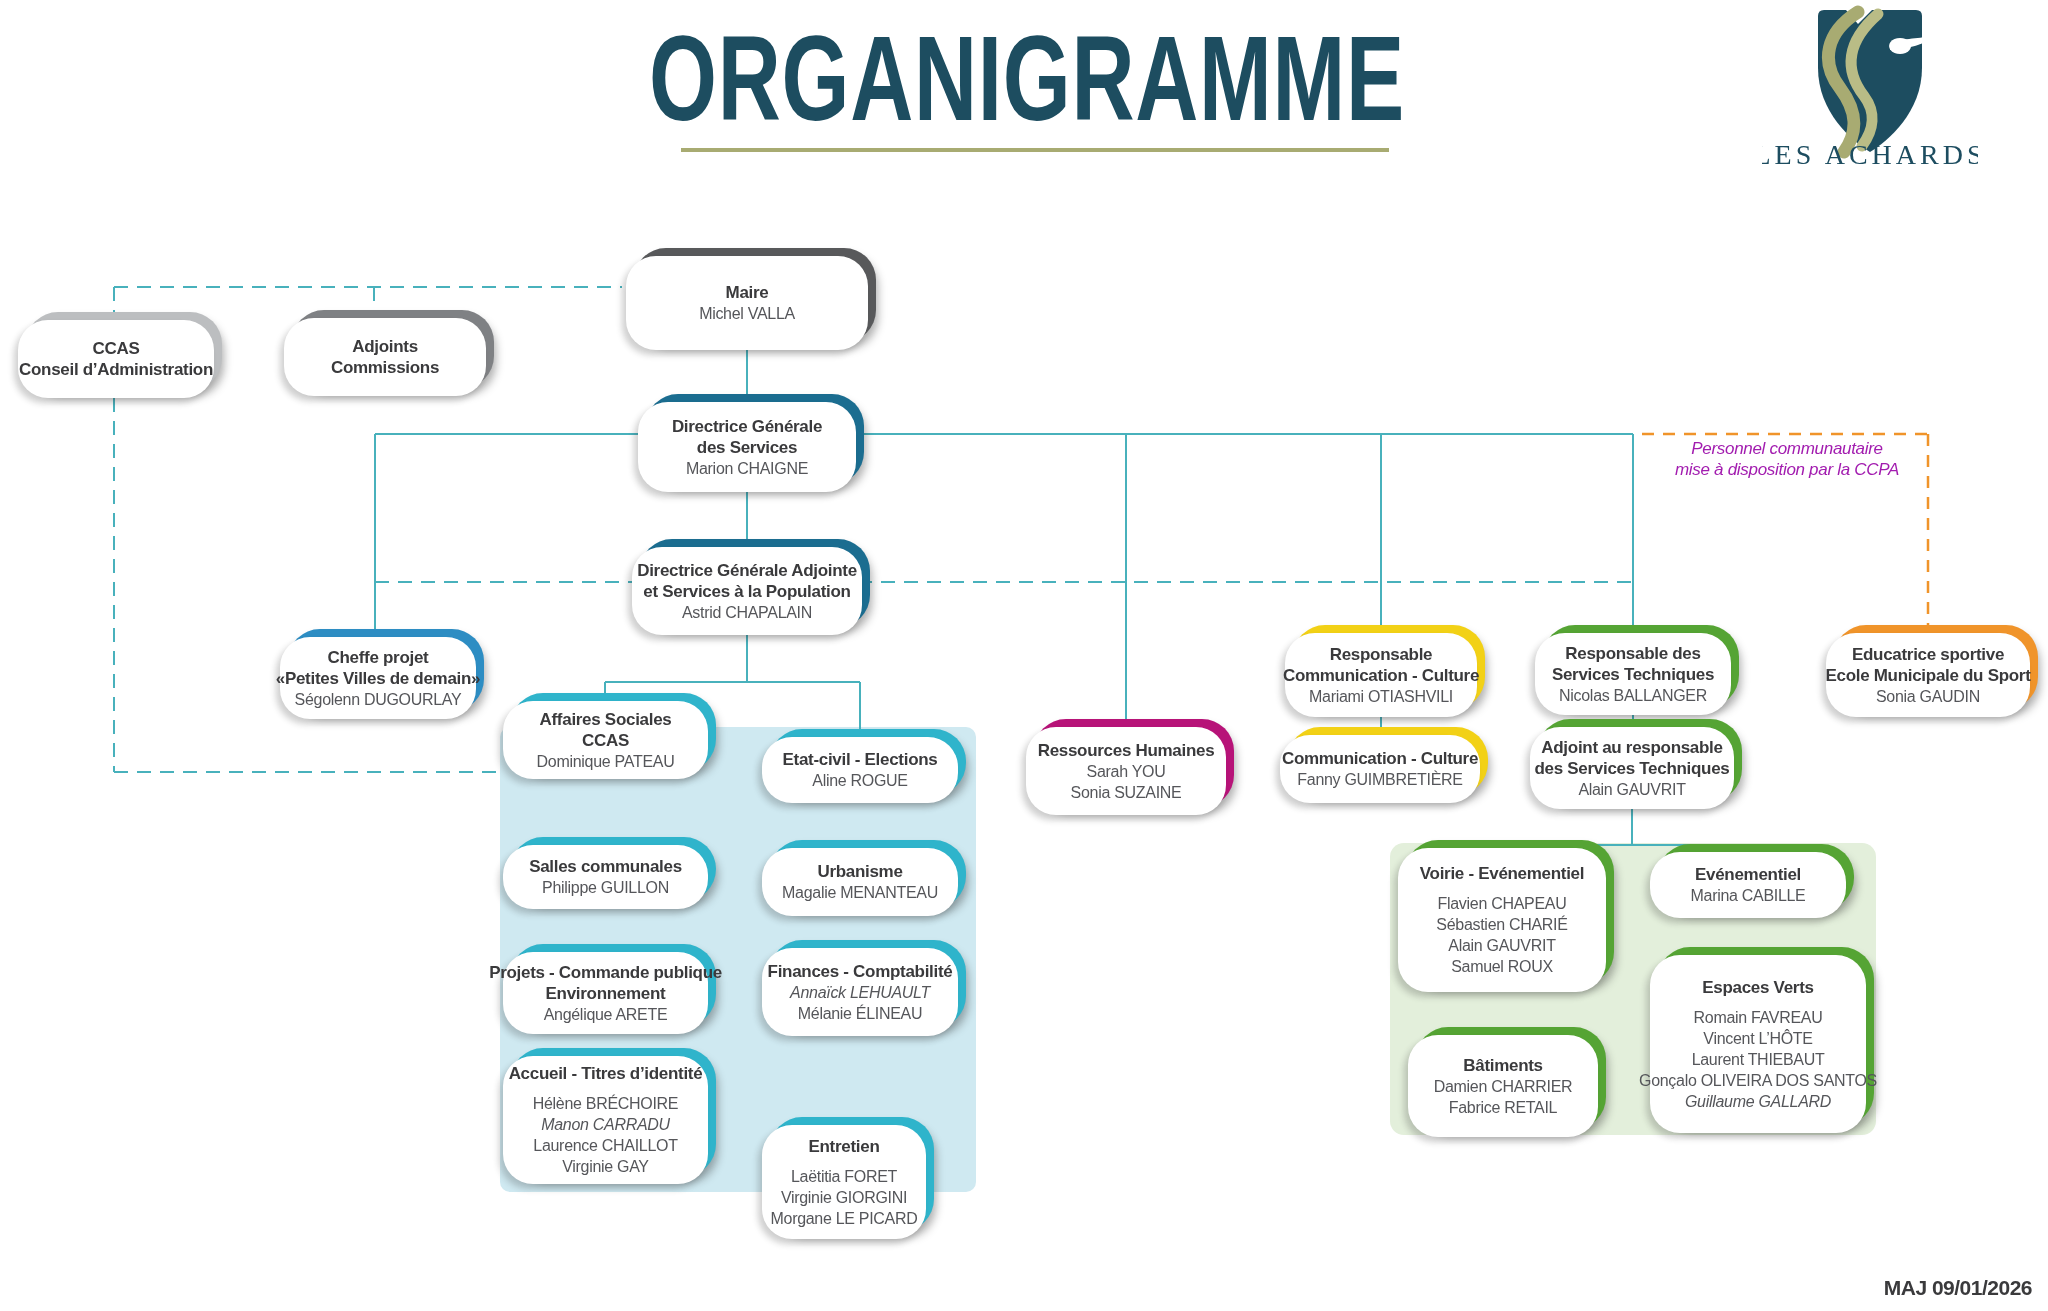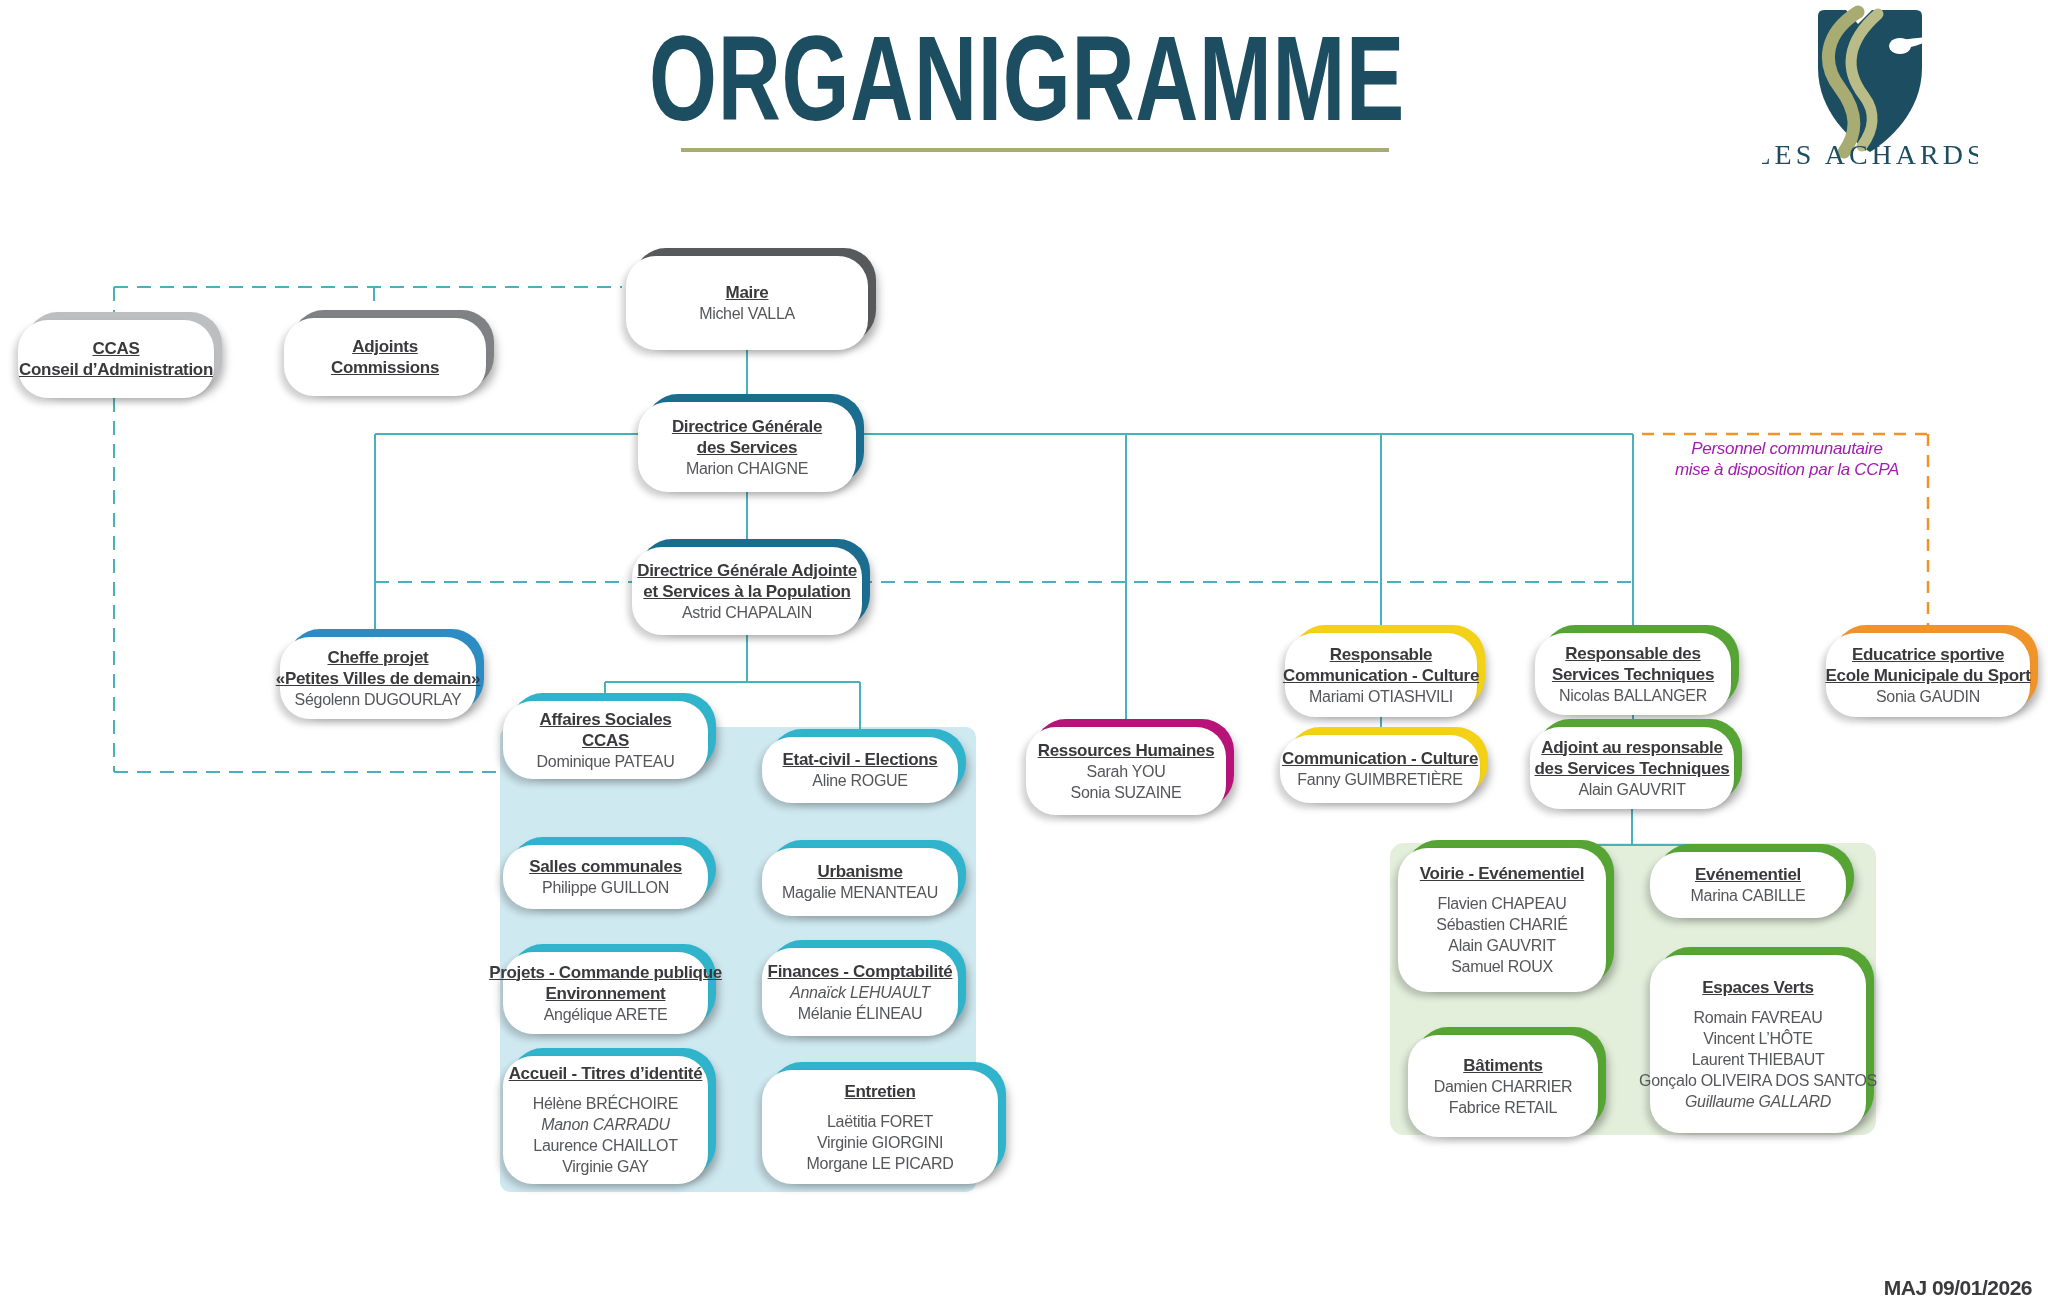--- a/index.html
+++ b/index.html
@@ -17,21 +17,21 @@
   
   #wires{position:absolute;left:0;top:0;}
   
   .node{position:absolute;--c:#999;}
   .node::before{content:"";position:absolute;left:8px;top:-8px;right:-8px;bottom:8px;
         border-radius:32px;background:var(--c);box-shadow:2px 7px 9px rgba(30,30,30,.35);}
   .body{position:absolute;inset:0;background:#fff;border-radius:30px;
         box-shadow:-4px 5px 6px rgba(40,40,40,.22);
         display:flex;flex-direction:column;justify-content:center;align-items:center;
         text-align:center;padding:4px 6px;box-sizing:border-box;}
-  .t{font-weight:bold;color:#3a3a3c;font-size:17px;line-height:21px;letter-spacing:-0.3px;white-space:nowrap;text-decoration:underline;}
+  .t{font-weight:bold;color:#3a3a3c;font-size:17px;line-height:21px;letter-spacing:-0.3px;white-space:nowrap;}
   .n{color:#55565a;font-size:16px;line-height:21px;letter-spacing:-0.3px;white-space:nowrap;}
   .i{font-style:italic;}
   .pad .names{margin-top:9px;}
   
   .c-dkgray{--c:#58595b}.c-ltgray{--c:#bcbec0}.c-mdgray{--c:#7f8184}
   .c-steel{--c:#1b6d90}.c-blue{--c:#2d8dc3}.c-cyan{--c:#2fb4cb}
   .c-magenta{--c:#b71378}.c-yellow{--c:#f2d116}.c-green{--c:#55a434}
   .c-orange{--c:#f0942a}
   
   .note{position:absolute;left:1652px;top:438px;width:270px;text-align:center;
@@ -210,21 +210,21 @@
         <div class="t">Accueil - Titres d’identité</div>
       <div class="names">
         <div class="n">Hélène BRÉCHOIRE</div>
         <div class="n i">Manon CARRADU</div>
         <div class="n">Laurence CHAILLOT</div>
         <div class="n">Virginie GAY</div>
         </div>
       </div>
   </div>
 
-  <div class="node c-cyan pad" style="left:762px;top:1070px;width:236px;height:114px">
+  <div class="node c-cyan pad" style="left:762px;top:1125px;width:164px;height:114px">
     <div class="body">
         <div class="t">Entretien</div>
       <div class="names">
         <div class="n">Laëtitia FORET</div>
         <div class="n">Virginie GIORGINI</div>
         <div class="n">Morgane LE PICARD</div>
         </div>
       </div>
   </div>
 

